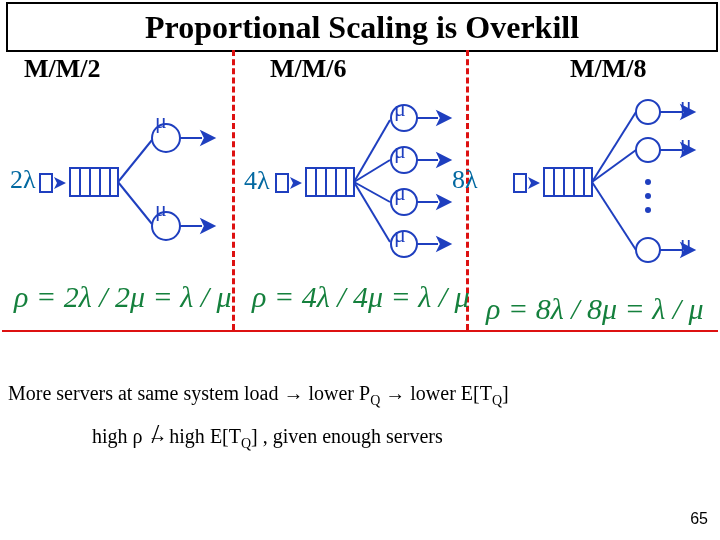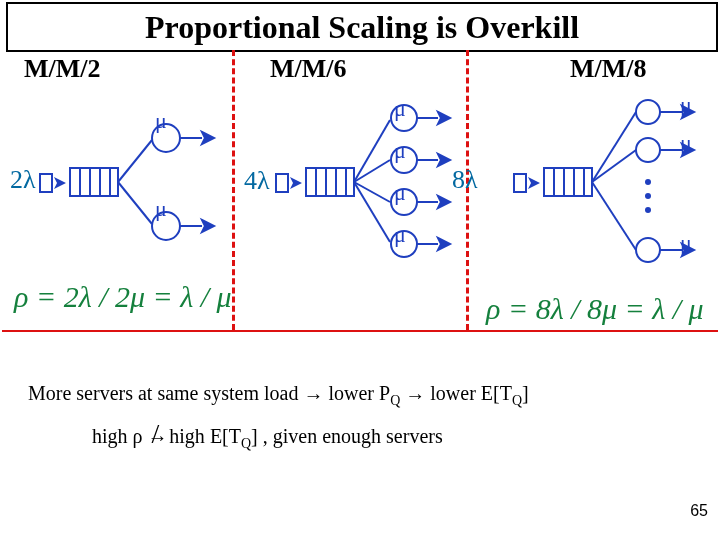--- a/index.html
+++ b/index.html
@@ -7,21 +7,21 @@
   .title-box{position:absolute;left:6px;top:2px;width:708px;height:46px;border:2px solid #000;background:#fff;text-align:center}
   .title{font-size:32px;font-weight:bold;line-height:46px}
   .col-head{position:absolute;top:54px;font-size:26px;font-weight:bold;}
   .lambda{position:absolute;font-family:"Times New Roman",serif;font-size:26px;color:#0369a1}
   .mu-lbl{position:absolute;font-family:"Times New Roman",serif;font-size:22px;color:#1f3fbf}
   .formula{position:absolute;font-family:"Times New Roman",serif;font-size:30px;font-style:italic;color:#15803d}
   .vdash{position:absolute;width:0;border-left:3px dashed #d11}
   .hrule{position:absolute;left:2px;width:716px;height:0;border-top:2px solid #d11}
   .txt{position:absolute;font-size:20px}
   .serif{font-family:"Times New Roman",serif;font-style:normal}
-  .pagenum{position:absolute;right:12px;bottom:20px;font-family:Arial,sans-serif;font-size:16px}
+  .pagenum{position:absolute;right:12px;bottom:12px;font-family:Arial,sans-serif;font-size:16px}
   svg{position:absolute;overflow:visible}
   .sub{font-size:.7em;vertical-align:sub}
 </style>
 </head>
 <body>
 
 <div class="stage">
 
   <div class="title-box">
     <span class="title">Proportional Scaling is Overkill</span>
@@ -101,20 +101,21 @@
         <use href="#arr" x="198" y="106"></use>
       <circle cx="164" cy="154" r="13"></circle>
         <line x1="177" y1="154" x2="198" y2="154"></line>
         <use href="#arr" x="198" y="148"></use>
     </g>
   </svg>
   <div class="mu-lbl" style="left:394px;top:96px">μ</div>
   <div class="mu-lbl" style="left:394px;top:138px">μ</div>
   <div class="mu-lbl" style="left:394px;top:180px">μ</div>
   <div class="mu-lbl" style="left:394px;top:222px">μ</div>
+  <div class="formula" style="left:252px;top:280px">ρ = 4λ / 4μ = λ / μ</div>
 
   <div class="col-head" style="left:570px">M/M/8</div>
   <div class="lambda" style="left:452px;top:165px">8λ</div>
   <svg style="left:472px;top:90px" width="240" height="200">
     <g transform="translate(42,84)">
       <rect x="0" y="0" width="12" height="18" fill="#fff" stroke="#1f3fbf" stroke-width="2"></rect>
       <use href="#arr" x="14" y="3"></use>
     </g>
     <g transform="translate(72,78)" stroke="#1f3fbf" stroke-width="2" fill="none">
       <rect x="0" y="0" width="48" height="28"></rect>
@@ -142,21 +143,21 @@
       <circle cx="176" cy="160" r="12"></circle>
         <line x1="188" y1="160" x2="210" y2="160"></line>
         <use href="#arr" x="210" y="154"></use>
     </g>
   </svg>
   <div class="mu-lbl" style="left:680px;top:92px">μ</div>
   <div class="mu-lbl" style="left:680px;top:130px">μ</div>
   <div class="mu-lbl" style="left:680px;top:230px">μ</div>
   <div class="formula" style="left:486px;top:292px">ρ = 8λ / 8μ = λ / μ</div>
 
-  <div class="txt" style="left:28px;top:382px;width:690px">
+  <div class="txt" style="left:8px;top:382px;width:690px">
     <span>More servers at same system load  </span>
     <span>→</span>
     <span>  lower </span>
     <span class="serif"><span>P</span><span class="sub">Q</span></span>
     <span>  </span>
     <span>→</span>
     <span>  lower </span>
     <span class="serif"><span>E[T</span><span class="sub">Q</span><span>]</span></span>
   </div>
 

